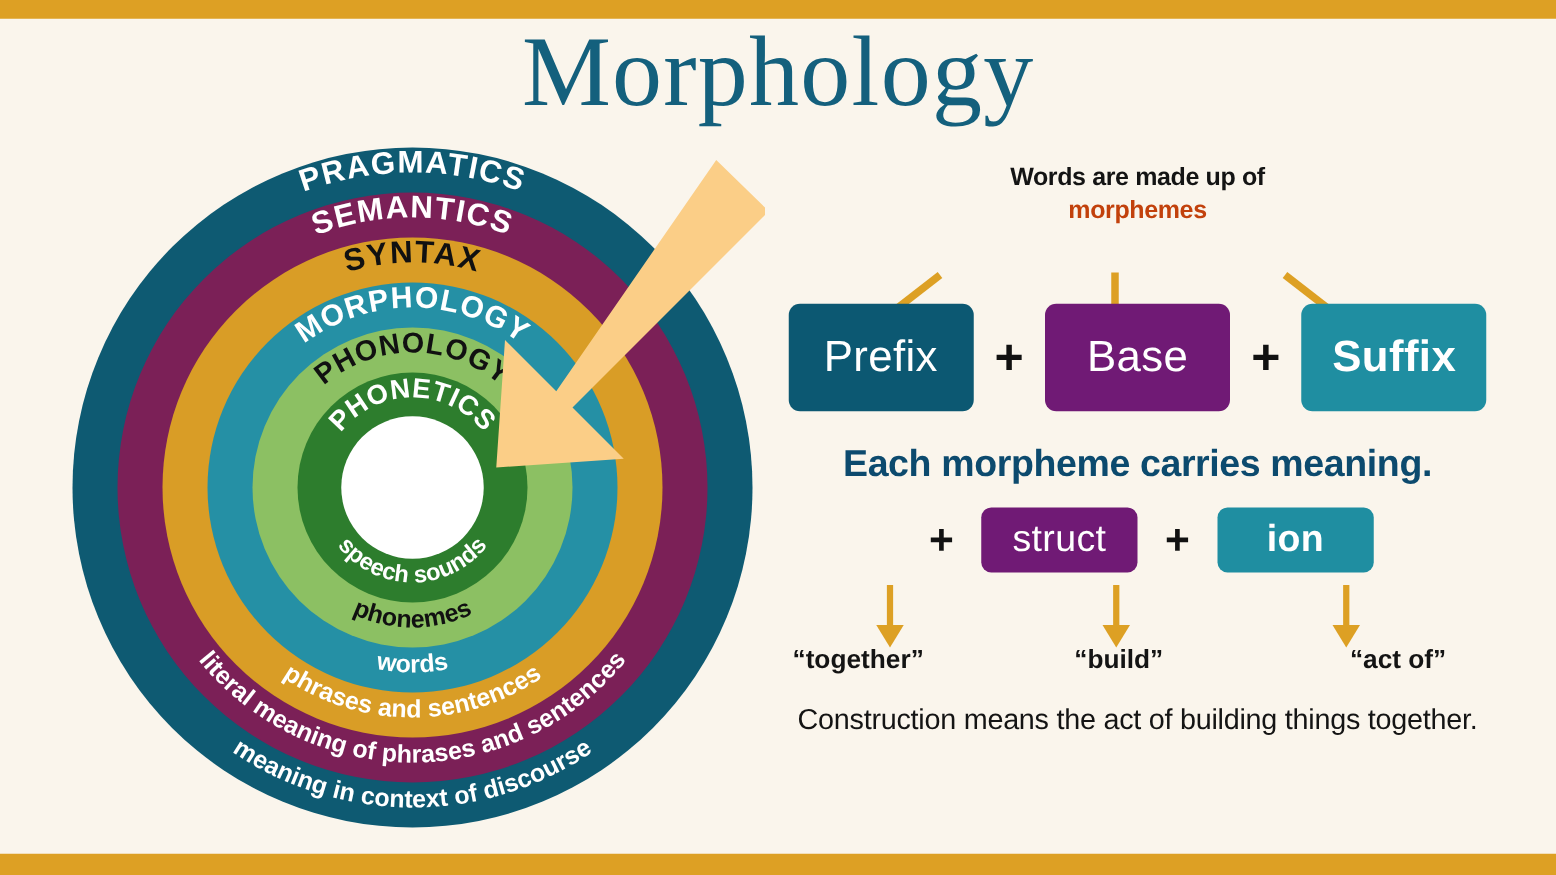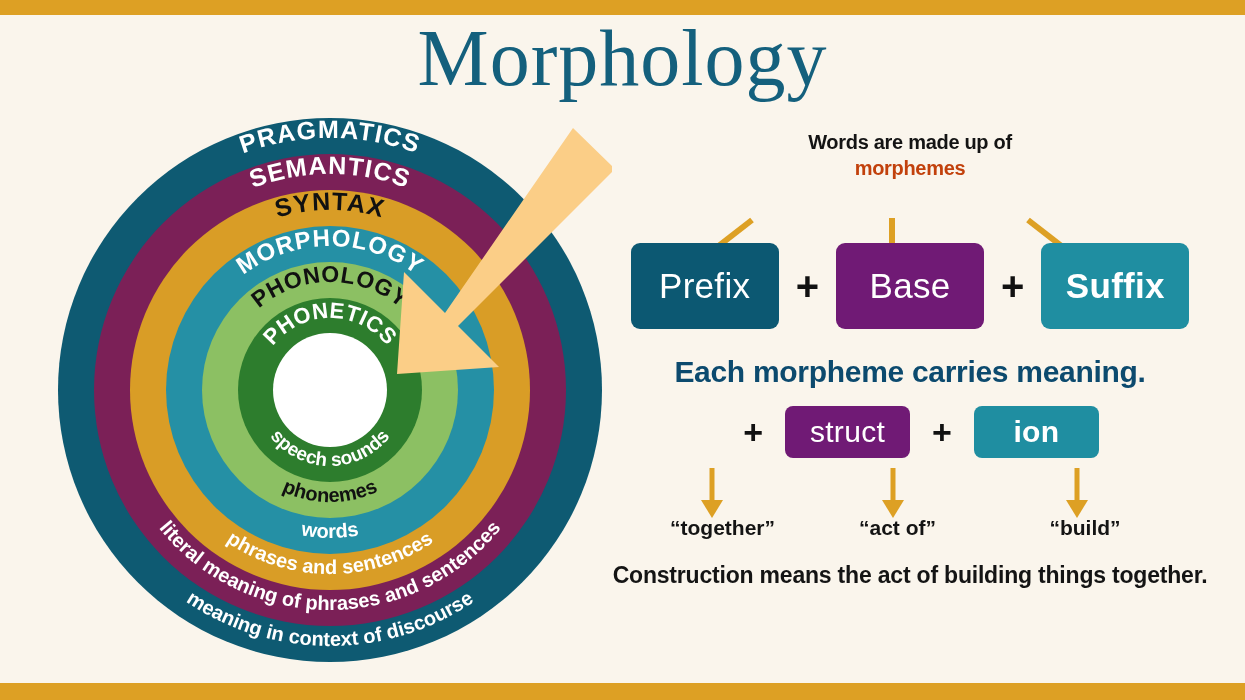--- a/index.html
+++ b/index.html
@@ -63,21 +63,21 @@
     text-align:center;font-weight:bold;font-size:30px;color:#0c4a6e;
     letter-spacing:-0.3px;
   }
   .gloss-row{
     display:flex;justify-content:center;align-items:flex-start;
   }
   .gloss{
     width:160px;text-align:center;font-size:21px;font-weight:bold;color:#141414;
   }
   .footer-line{
-    text-align:center;font-size:23px;font-weight:bold;color:#141414;
+    text-align:center;font-size:23px;font-weight:normal;color:#141414;
     letter-spacing:-0.2px;
   }
   .arrow-layer{position:absolute;left:0;top:0;pointer-events:none;}
 </style>
 </head>
 <body>
 
 <div class="bar-top"></div>
 <div class="bar-bottom"></div>
 
@@ -203,20 +203,20 @@
     <g stroke="#dda024" stroke-width="5" fill="none">
       <line x1="112" y1="0" x2="112" y2="36"></line>
       <line x1="293" y1="0" x2="293" y2="36"></line>
       <line x1="477" y1="0" x2="477" y2="36"></line>
     </g>
     <polygon points="112,50 101,32 123,32" fill="#dda024"></polygon>
     <polygon points="293,50 282,32 304,32" fill="#dda024"></polygon>
     <polygon points="477,50 466,32 488,32" fill="#dda024"></polygon>
   </svg>
 
-  <div class="gloss-row" style="margin-top:58px;">
+  <div class="gloss-row" style="margin-top:58px;gap:36px;">
     <div class="gloss">“together”</div>
+    <div class="gloss" style="width:185px;">“build”</div>
     <div class="gloss" style="width:190px;">“act of”</div>
-    <div class="gloss" style="width:185px;">“build”</div>
   </div>
 
   <div class="footer-line" style="margin-top:22px;">Construction means the act of building things together.</div>
 </div>
 
 </body></html>

